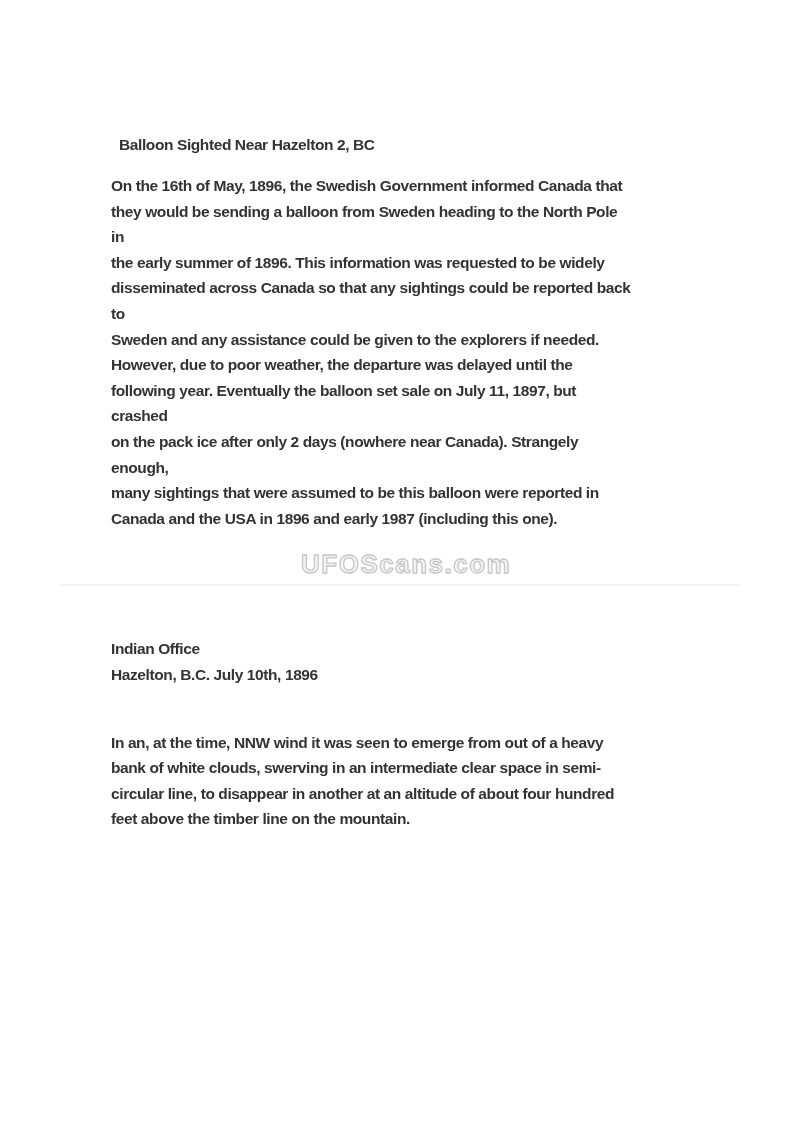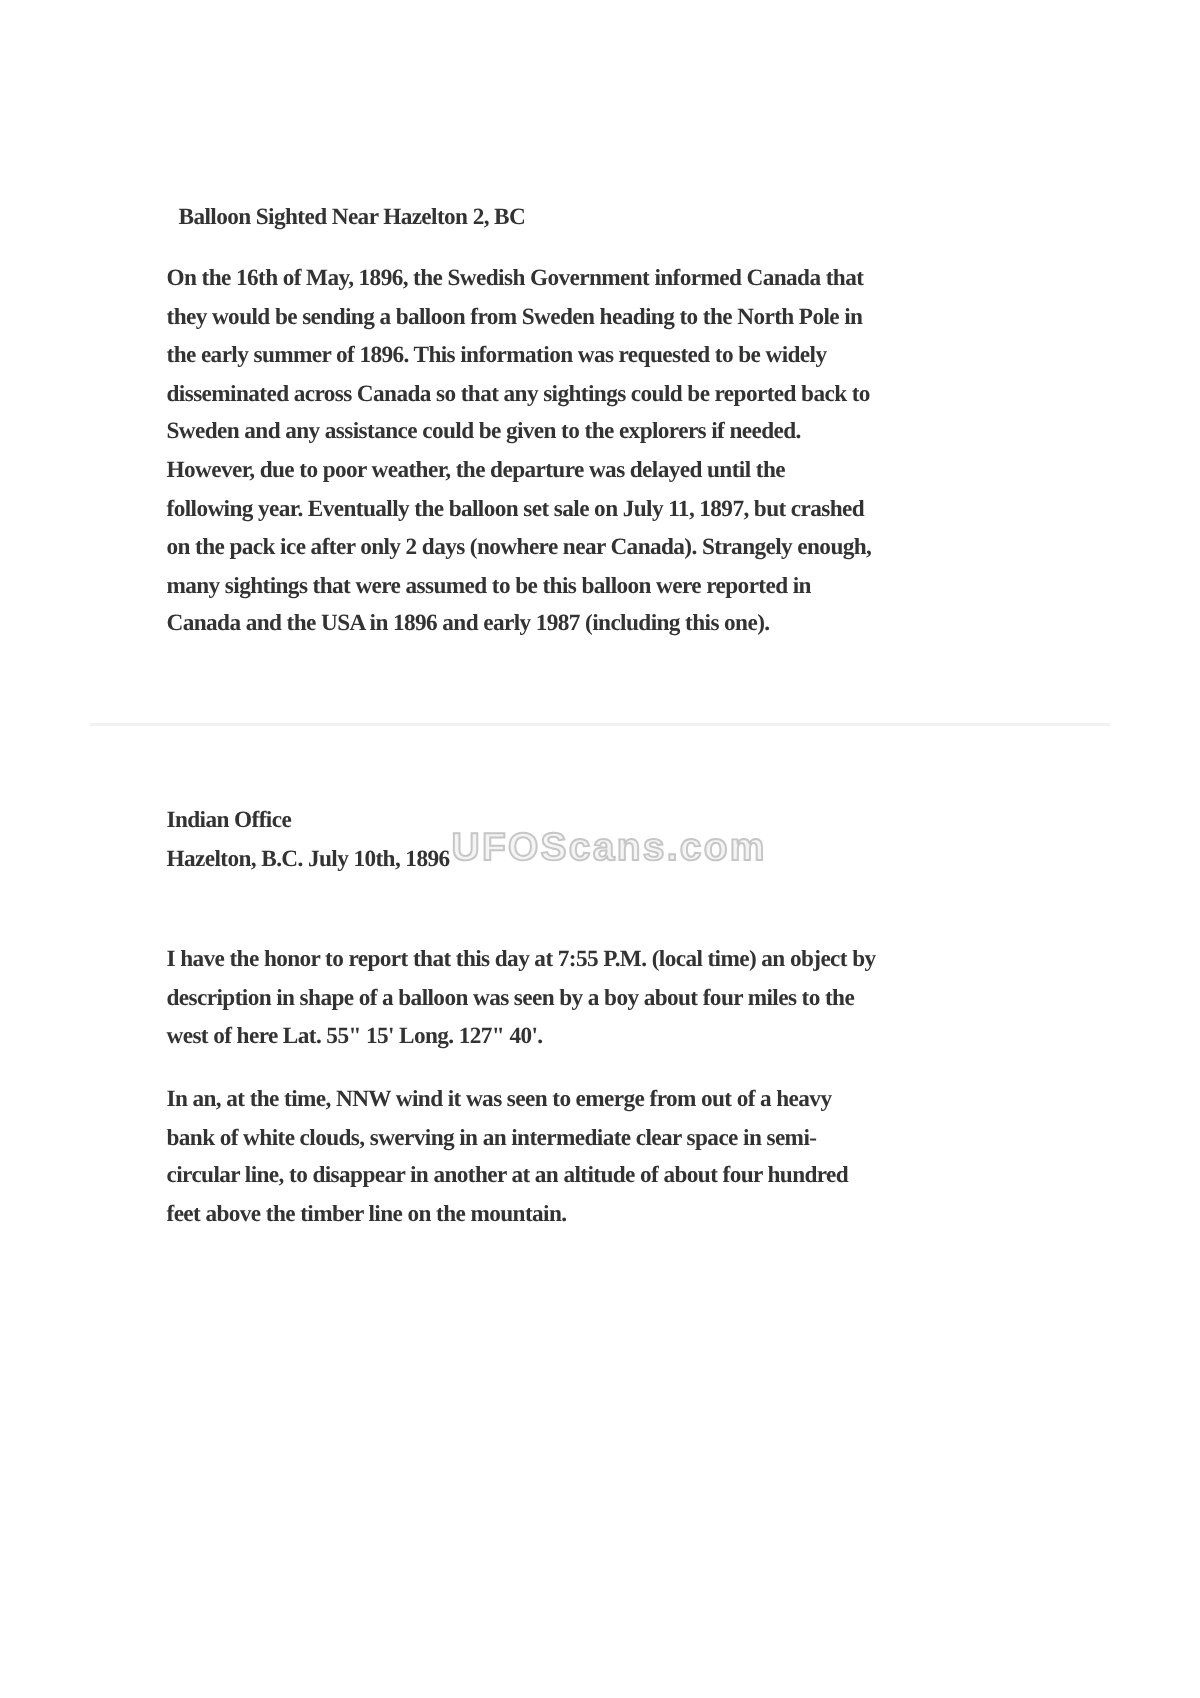--- a/index.html
+++ b/index.html
@@ -12,21 +12,20 @@
     width: 800px;
     height: 1132px;
     position: relative;
     overflow: hidden;
     font-family: "Liberation Sans", sans-serif;
     color: #333333;
   }
   .doc {
     width: 652px;
     padding: 132px 20px 0 111px;
-    font-family: Liberation Serif, serif;
   }
   .txt {
     font-size: 15.5px;
     font-weight: 700;
     line-height: 25.6px;
     letter-spacing: -0.4px;
     white-space: pre-line;
     color: #333333;
   }
   .page-title {
@@ -82,23 +81,20 @@
 on the pack ice after only 2 days (nowhere near Canada). Strangely enough,
 many sightings that were assumed to be this balloon were reported in
 Canada and the USA in 1896 and early 1987 (including this one).</div>
 
   <hr class="divider">
 
   <div class="txt office-block">Indian Office
 Hazelton, B.C. July 10th, 1896</div>
 
 
-  <div class="txt letter-paragraph">I have the honor to report that this day at 7:55 P.M. (local time) an object by
-description in shape of a balloon was seen by a boy about four miles to the
-west of here Lat. 55" 15' Long. 127" 40'.</div>
 
   <div class="txt letter-paragraph">In an, at the time, NNW wind it was seen to emerge from out of a heavy
 bank of white clouds, swerving in an intermediate clear space in semi-
 circular line, to disappear in another at an altitude of about four hundred
 feet above the timber line on the mountain.</div>
 
 
 </div>
 
 <div class="watermark">UFOScans.com</div>

